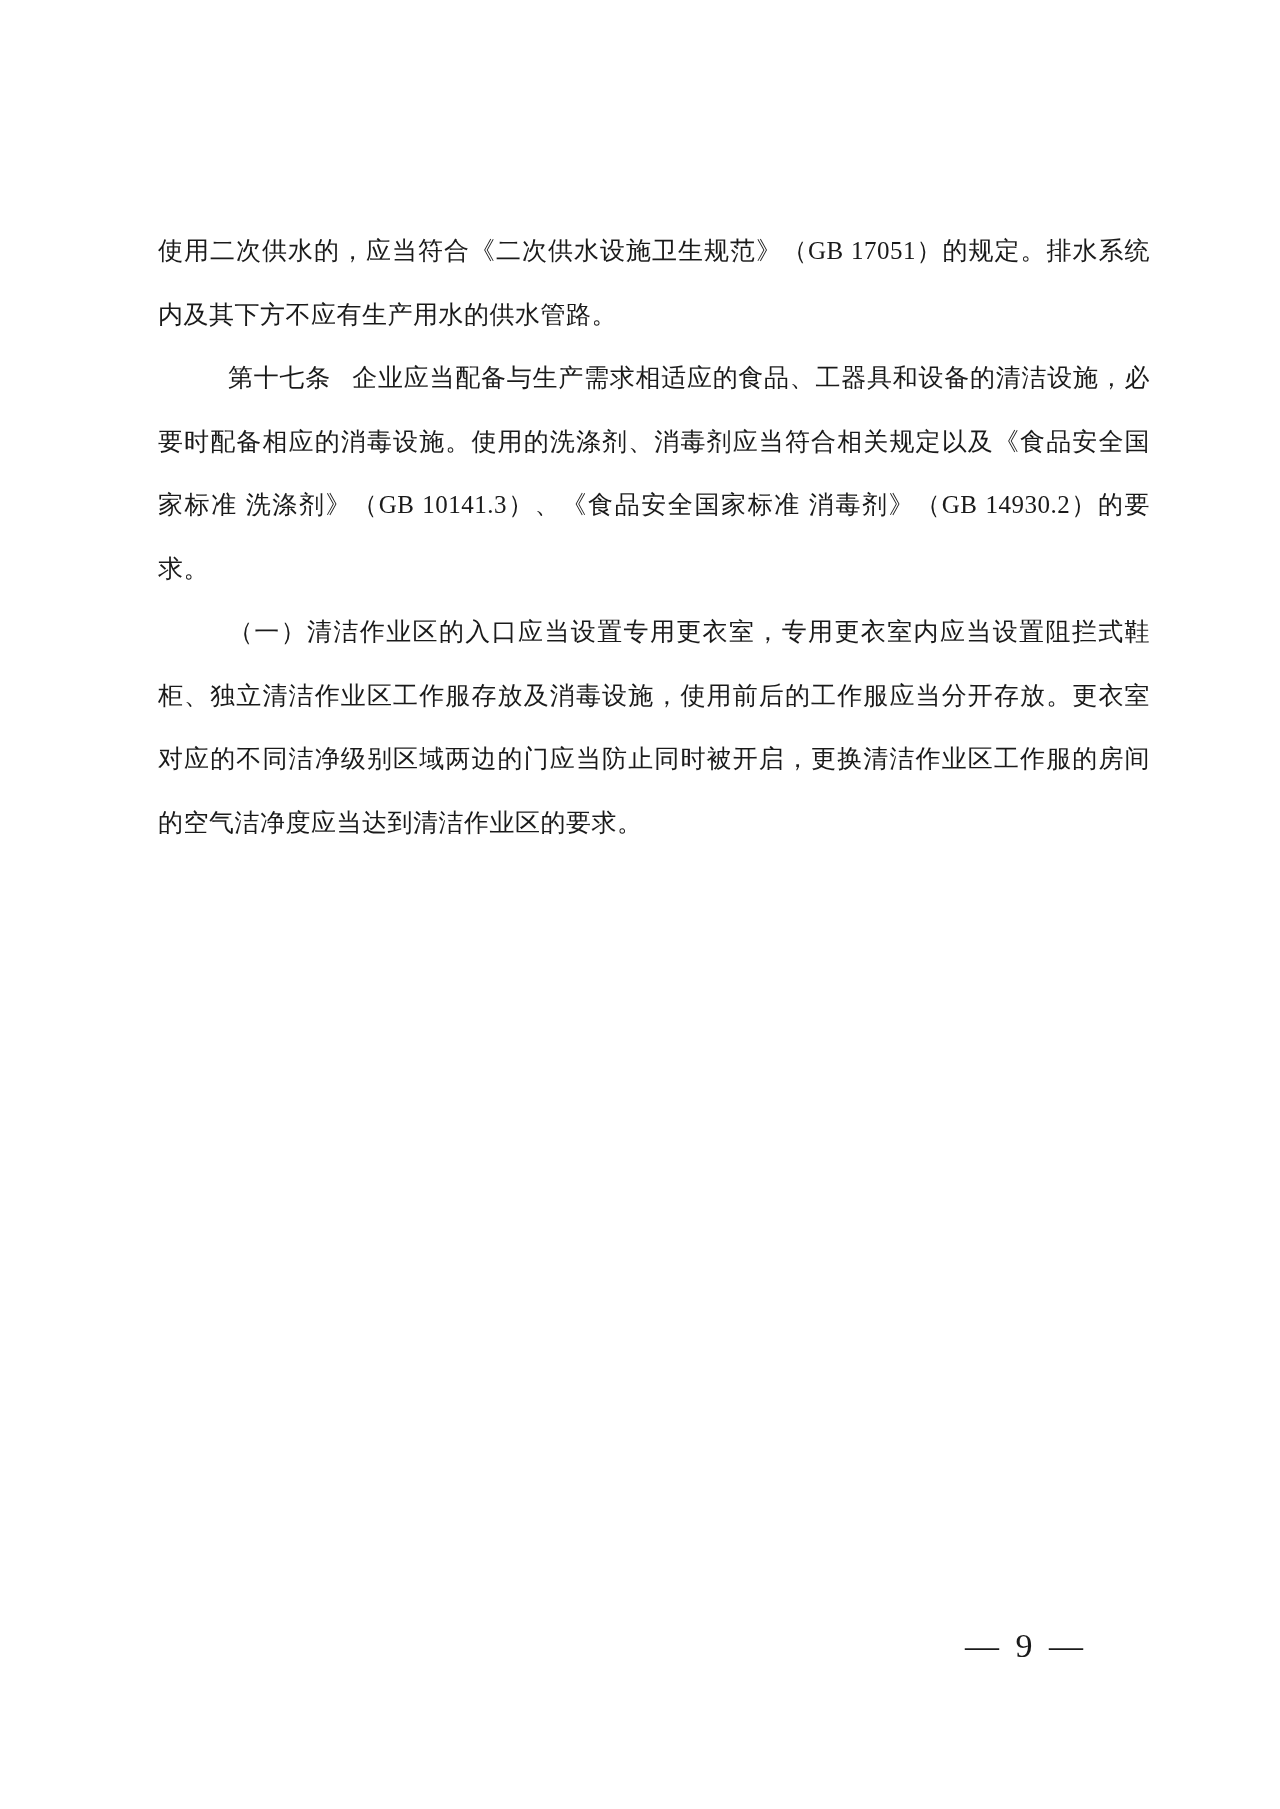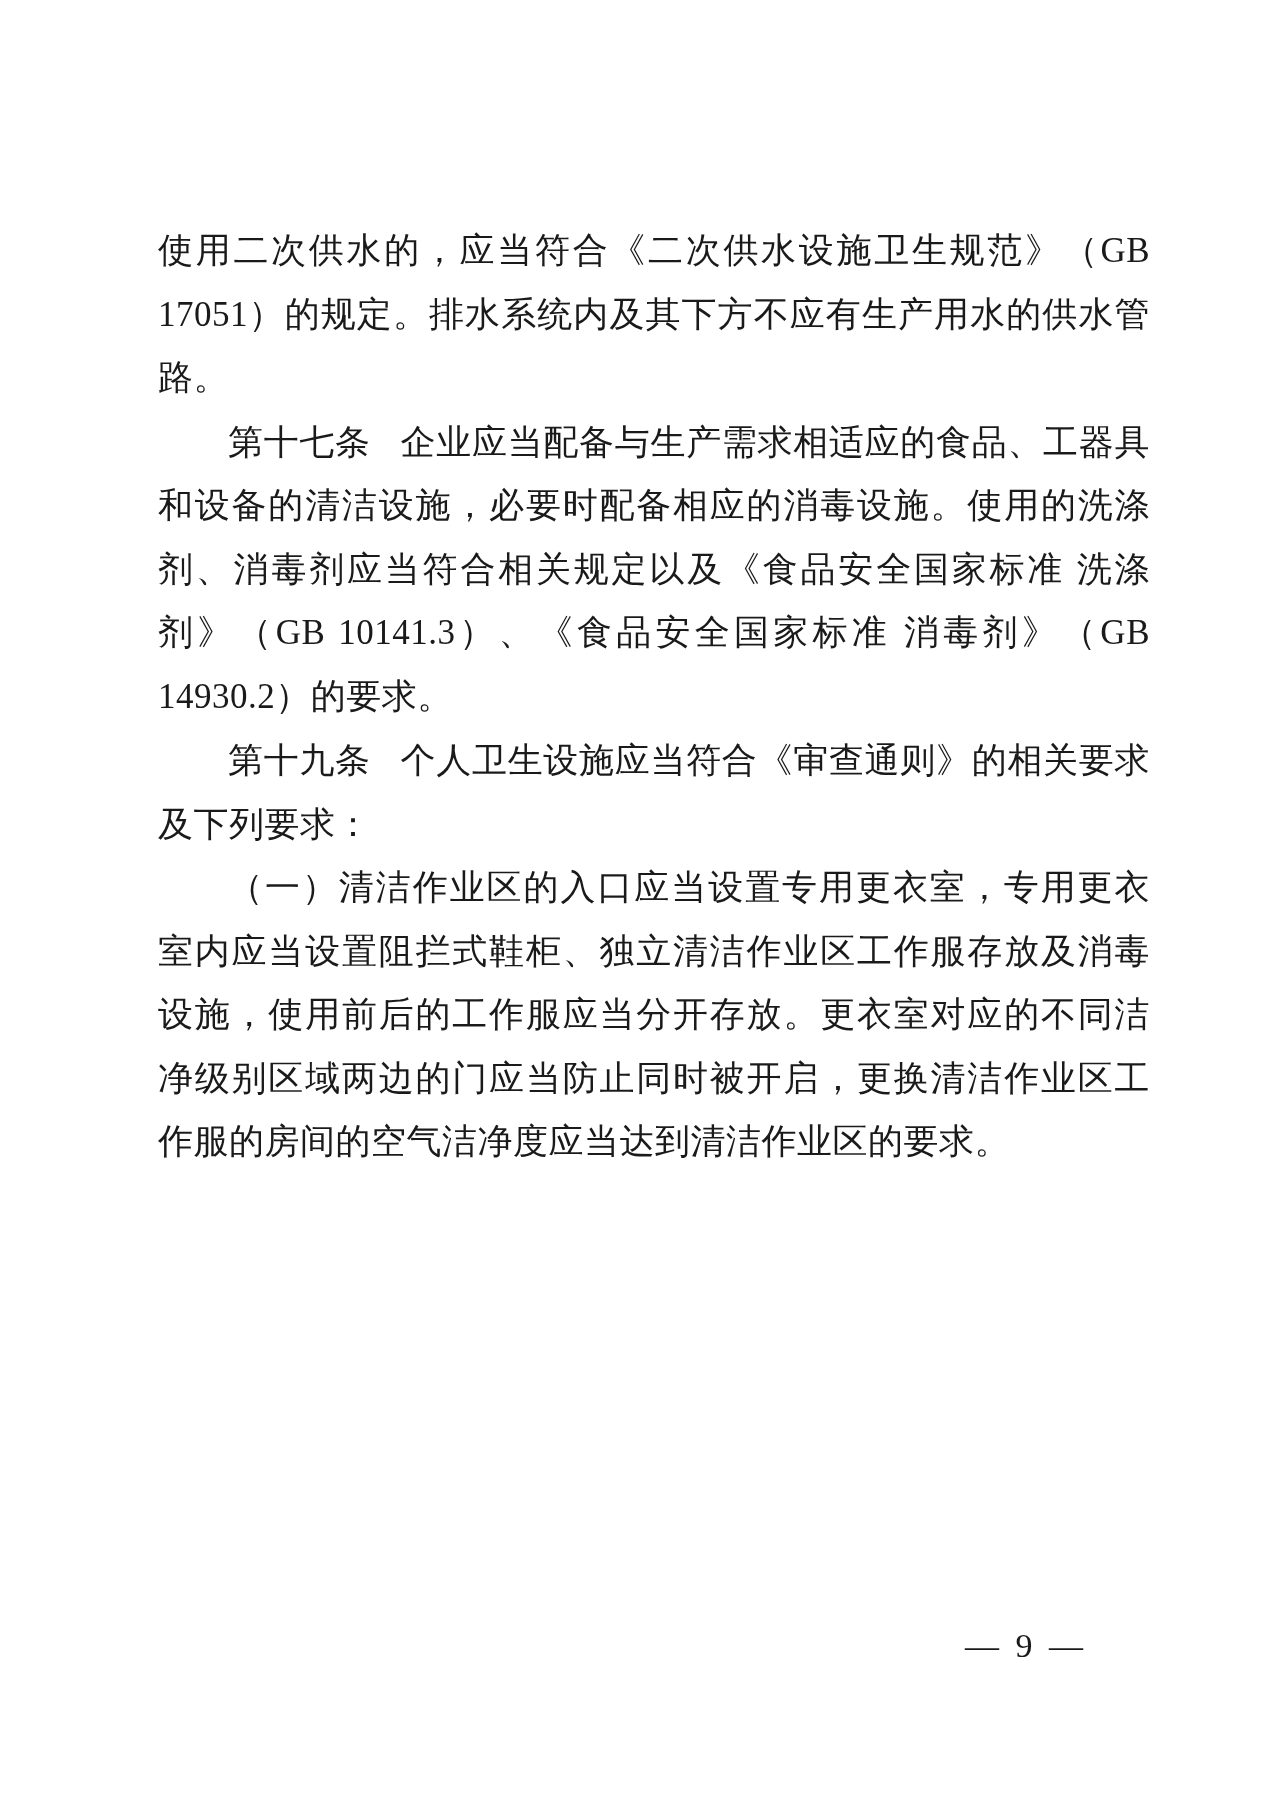--- a/index.html
+++ b/index.html
@@ -15,21 +15,21 @@
     background: #ffffff;
     overflow: hidden;
     font-family: "Liberation Serif", "DejaVu Serif", serif;
     color: #1a1a1a;
   }
   .doc-body {
     position: absolute;
     left: 158px;
     top: 219px;
     width: 992px;
-    font-size: 35px;
+    font-size: 25px;
     line-height: 63.5px;
     text-align: justify;
     letter-spacing: 0.5px;
   }
   .doc-body p {
     margin: 0;
     padding: 0;
   }
   p.indent {
     text-indent: 70px;
@@ -54,21 +54,20 @@
 
 <div class="page">
 
   <div class="doc-body">
 
     <p><span>使用二次供水的，应当符合《二次供水设施卫生规范》（GB 17051）的规定。排水系统内及其下方不应有生产用水的供水管路。</span></p>
 
     <p class="indent"><b class="article-lead">第十七条</b><span>企业应当配备与生产需求相适应的食品、工器具和设备的清洁设施，必要时配备相应的消毒设施。使用的洗涤剂、消毒剂应当符合相关规定以及《食品安全国家标准 洗涤剂》（GB 10141.3）、《食品安全国家标准 消毒剂》（GB 14930.2）的要求。</span></p>
 
 
-    <p class="indent"><b class="article-lead">第十九条</b><span>个人卫生设施应当符合《审查通则》的相关要求及下列要求：</span></p>
 
     <p class="indent"><span>（一）清洁作业区的入口应当设置专用更衣室，专用更衣室内应当设置阻拦式鞋柜、独立清洁作业区工作服存放及消毒设施，使用前后的工作服应当分开存放。更衣室对应的不同洁净级别区域两边的门应当防止同时被开启，更换清洁作业区工作服的房间的空气洁净度应当达到清洁作业区的要求。</span></p>
 
 
   </div>
 
   <div class="page-number">— 9 —</div>
 
 </div>
 

